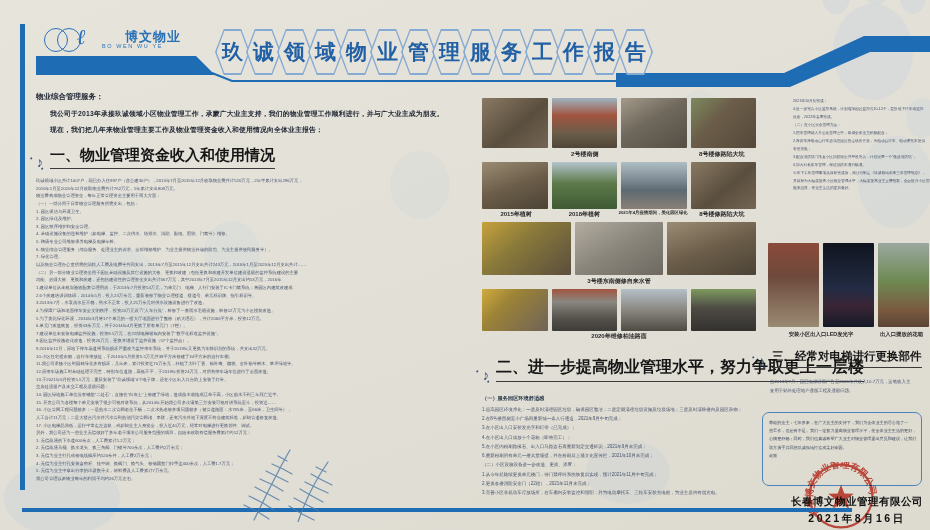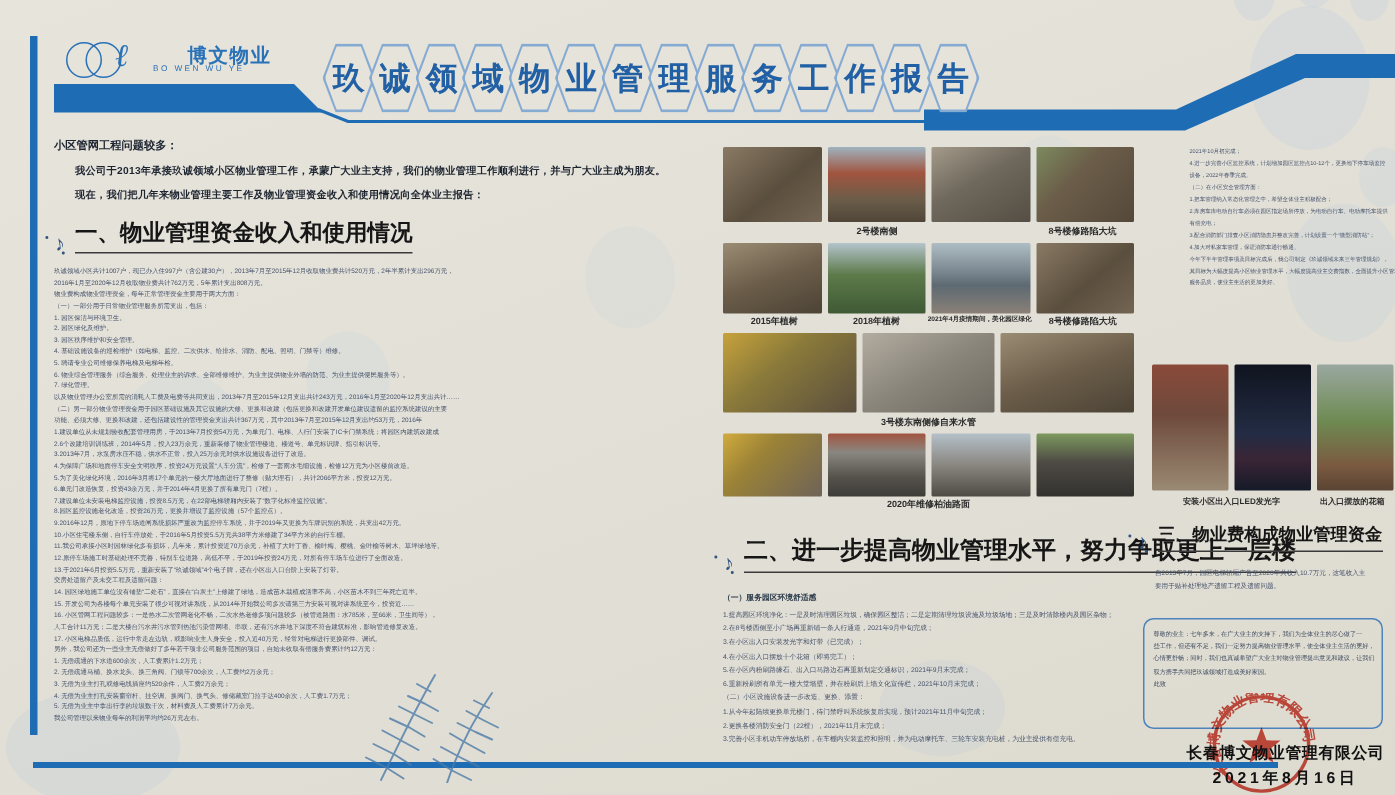--- a/index.html
+++ b/index.html
@@ -202,21 +202,21 @@
         <b class="hex-ch">报</b>
       </span>
 
       <span class="hex">
         <i class="hex-in"></i>
         <b class="hex-ch">告</b>
       </span>
     </div>
 
   <div class="abs left-col">
-    <div class="salutation">小区管网工程问题较多：</div>
+    <div class="salutation">物业综合管理服务：</div>
     <div class="intro-p">我公司于2013年承接玖诚领域小区物业管理工作，承蒙广大业主支持，我们的物业管理工作顺利进行，并与广大业主成为朋友。</div>
     <div class="intro-p">现在，我们把几年来物业管理主要工作及物业管理资金收入和使用情况向全体业主报告：</div>
     <div class="h-row sec1-head">
       <span class="note">♪</span>
       <span class="h1">一、物业管理资金收入和使用情况</span>
     </div>
     <div class="s1-lines">
 
     <div class="tline">玖诚领域小区共计1007户，现已办入住997户（含公建30户），2013年7月至2015年12月收取物业费共计520万元，2年半累计支出296万元，</div>
         <div class="tline">2016年1月至2020年12月收取物业费共计762万元，5年累计支出808万元。</div>
@@ -340,21 +340,21 @@
       <div class="rph g-store"></div>
       <div class="rph g-night"></div>
       <div class="rph g-garden"></div>
     </div>
     <div class="rcaps">
       <div class="rcap1">安装小区出入口LED发光字</div>
       <div class="rcap2">出入口摆放的花箱</div>
     </div>
     <div class="h-row sec3-head">
       <span class="note">♪</span>
-      <span class="h1 h3">三、物业费构成物业管理资金</span>
+      <span class="h1 h3">三、经常对电梯进行更换部件</span>
     </div>
     <div class="s3-para">
 
     <div class="tline4">自2013年7月，园区电梯轿厢广告至2020年共收入10.7万元，这笔收入主</div>
         <div class="tline4">要用于贴补处理地产遗留工程及遗留问题。</div>
       </div>
     <div class="letter-box">
 
     <div class="tline5">尊敬的业主：七年多来，在广大业主的支持下，我们为全体业主的尽心做了一</div>
         <div class="tline5">些工作，但还有不足，我们一定努力提高物业管理水平，使全体业主生活的更好，</div>

